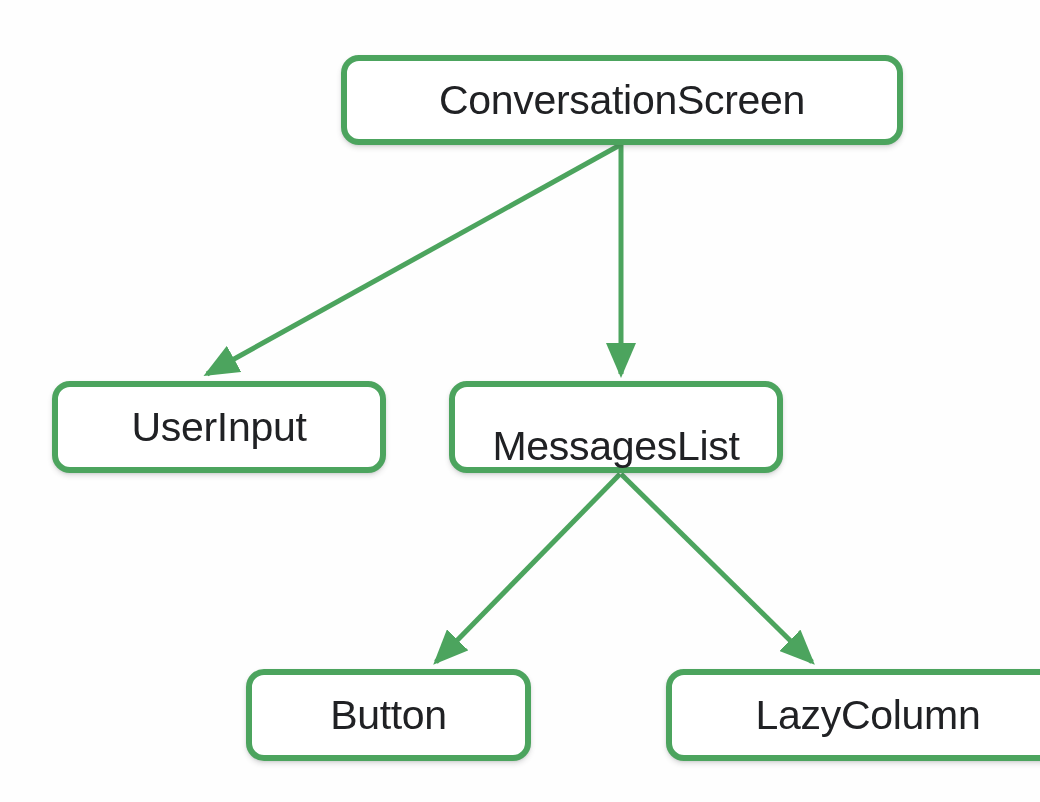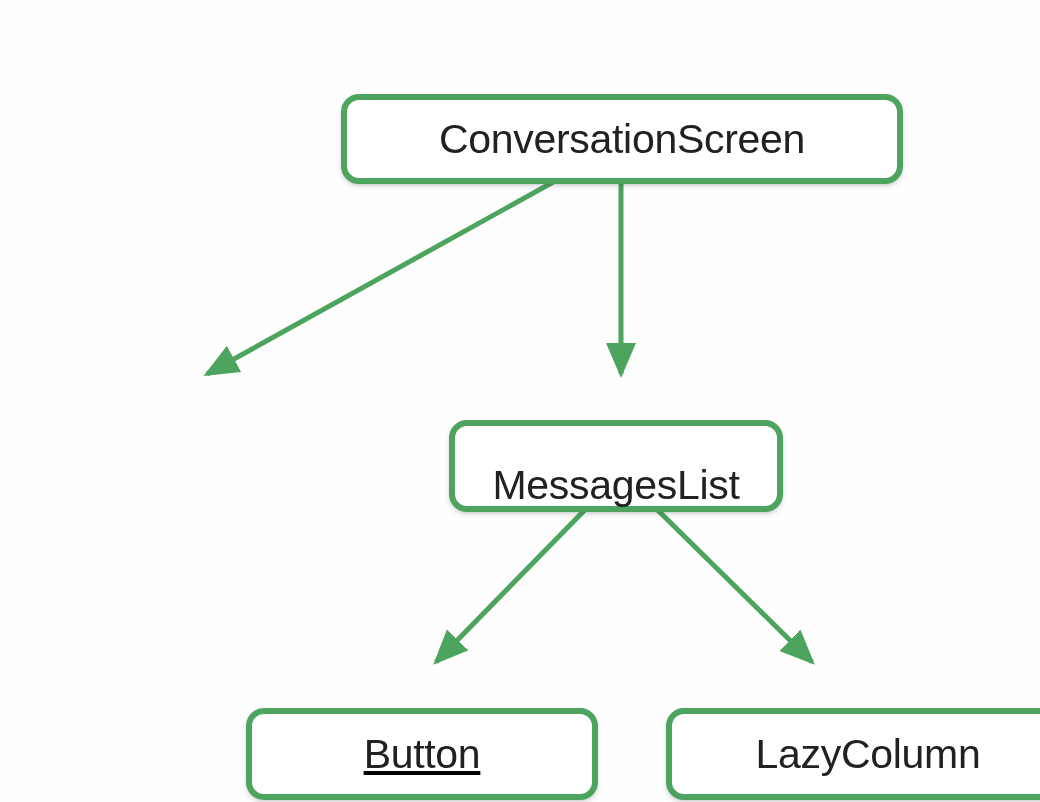--- a/index.html
+++ b/index.html
@@ -31,37 +31,36 @@
     position: absolute;
     box-sizing: border-box;
     background: #ffffff;
     border: 6px solid #4ca45e;
     border-radius: 18px;
     display: flex;
     align-items: center;
     justify-content: center;
     box-shadow: 0 3px 5px rgba(60,64,67,0.16), 0 1px 2px rgba(60,64,67,0.10);
     z-index: 2;
-    margin-top: 39px;
   }
   .node-label {
     font-family: "Liberation Sans", sans-serif;
     font-size: 41px;
     font-weight: 400;
     color: #202124;
     letter-spacing: -0.3px;
     line-height: 1;
     white-space: nowrap;
   }
 
   
   #node-conversationscreen { left: 341px; top: 55px;  width: 562px; height: 90px; }
   #node-userinput          { left: 52px;  top: 381px; width: 334px; height: 92px; }
   #node-messageslist       { left: 449px; top: 381px; width: 334px; height: 92px; align-items: flex-end; }
-  #node-button             { left: 246px; top: 669px; width: 352px; height: 92px; text-decoration: underline; }
+  #node-button             { left: 246px; top: 669px; width: 285px; height: 92px; }
   #node-lazycolumn         { left: 666px; top: 669px; width: 404px; height: 92px; }
 </style>
 </head>
 <body>
 
 <div id="canvas">
 
   <svg id="edge-layer" viewBox="0 0 1040 802" width="1040" height="802" xmlns="http://www.w3.org/2000/svg">
     <defs>
       <marker id="arrowhead" markerWidth="7" markerHeight="6" refX="6.2" refY="3" orient="auto" markerUnits="strokeWidth">
@@ -74,20 +73,23 @@
       <line x1="621" y1="145" x2="621" y2="374" marker-end="url(#arrowhead)"></line>
       <line x1="620" y1="474" x2="436" y2="662" marker-end="url(#arrowhead)"></line>
       <line x1="621" y1="474" x2="812" y2="662" marker-end="url(#arrowhead)"></line>
     </g>
   </svg>
 
   <div class="node" id="node-conversationscreen">
     <span class="node-label">ConversationScreen</span>
   </div>
 
+  <div class="node" id="node-userinput">
+    <span class="node-label">UserInput</span>
+  </div>
 
   <div class="node" id="node-messageslist">
     <span class="node-label">MessagesList</span>
   </div>
 
   <div class="node" id="node-button">
     <span class="node-label">Button</span>
   </div>
 
   <div class="node" id="node-lazycolumn">

